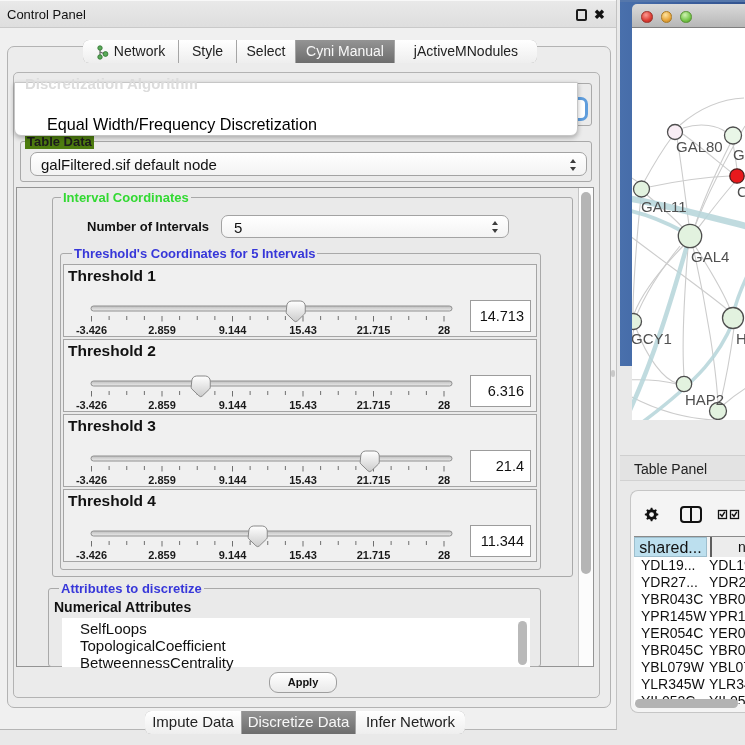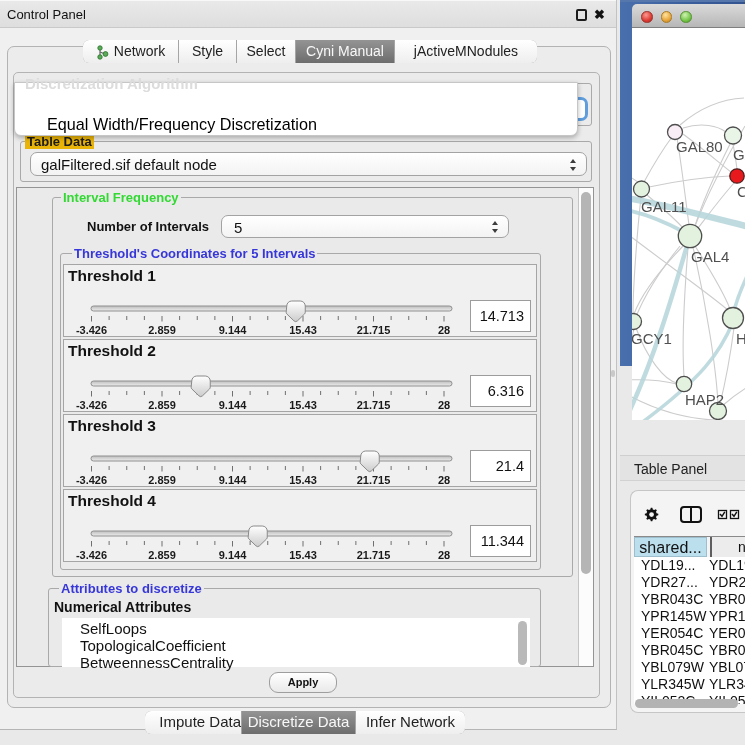--- a/index.html
+++ b/index.html
@@ -20,21 +20,21 @@
   
   .tabbar { position:absolute; display:flex; height:23px; border-radius:6px; box-shadow:0 0 0 1px #9f9f9f inset; overflow:hidden;margin-top:8px; }
   .tabbar .seg { height:100%; background:linear-gradient(#ffffff,#eeeeee); color:#222222; font-size:14px; text-align:center; line-height:22px; border-right:1px solid #a5a5a5; white-space:nowrap; }
   .tabbar .seg:last-child { border-right:none; }
   .tabbar .seg.sel { background:linear-gradient(#949494,#6d6d6d); color:#f8f8f8; }
   #toptabs { left:83px; top:32px; }
   #bottabs { left:145px; top:703px; } #bottabs .seg { font-size:15px; }
 
   
   .group { position:absolute; border:1px solid #a9a9a9; border-radius:3px; }
-  .gtitle { position:absolute; top:-8px; font-size:13px; font-weight:bold; background:#eab308; padding:0 2px; white-space:nowrap; }
+  .gtitle { position:absolute; top:-8px; font-size:13px; font-weight:bold; background:#4d7c0f; padding:0 2px; white-space:nowrap; }
 
   
   .combo { position:absolute; background:linear-gradient(#ffffff,#f3f3f3); border:1px solid #a3a3a3; border-radius:7px; font-size:15px; color:#111; }
   .combo .txt { position:absolute; left:10px; top:50%; transform:translateY(-50%); }
   .arr { position:absolute; width:7px; height:12px; }
   .arr:before, .arr:after { content:""; position:absolute; left:0; border-left:3.5px solid transparent; border-right:3.5px solid transparent; }
   .arr:before { top:0; border-bottom:4.5px solid #3c3c3c; }
   .arr:after { bottom:0; border-top:4.5px solid #3c3c3c; }
 
   
@@ -118,21 +118,21 @@
             <stop offset="1" stop-color="#cccccc"></stop>
       </linearGradient>
     </defs>
       </svg>
     <div id="vsb">
         <div class="thumb"></div>
       </div>
   </div>
 
   <div class="group" style="left:52px;top:197px;width:521px;height:380px;">
-    <div class="gtitle" style="left:8px;color:#32d932;background:#eaeaea;">Interval Frequency</div>
+    <div class="gtitle" style="left:8px;color:#32d932;background:#eaeaea;">Interval Coordinates</div>
   </div>
   <div class="abs" style="left:87px;top:219px;font-size:13px;font-weight:bold;color:#111;">Number of Intervals</div>
   <div class="combo" style="left:221px;top:215px;width:288px;height:23px;">
     <div class="txt" style="left:12px;">5</div>
     <div class="arr" style="right:9px;top:5px;"></div>
   </div>
 
   <div class="group" style="left:60px;top:253px;width:481px;height:317px;">
     <div class="gtitle" style="left:11px;color:#3737d9;background:#eaeaea;">Threshold's Coordinates for 5 Intervals</div>
   </div>
@@ -317,21 +317,21 @@
           <circle cx="4" cy="14" r="2.2" fill="#5aab5a" stroke="#337733" stroke-width="0.9"></circle>
           <circle cx="9.5" cy="11" r="2.4" fill="#5aab5a" stroke="#337733" stroke-width="0.9"></circle>
         </svg>Network</div>
     <div class="seg" style="width:58px;">Style</div>
     <div class="seg" style="width:59px;">Select</div>
     <div class="seg sel" style="width:99px;">Cyni Manual</div>
     <div class="seg" style="width:142px;">jActiveMNodules</div>
   </div>
 
   <div class="tabbar" id="bottabs">
-    <div class="seg" style="width:97px;text-align:right;">Impute Data</div>
+    <div class="seg" style="width:97px;">Impute Data</div>
     <div class="seg sel" style="width:114px;">Discretize Data</div>
     <div class="seg" style="width:109px;">Infer Network</div>
   </div>
 
   <div id="ghost">Discretization Algorithm</div>
   <div id="overlay">
     <div class="it2">Equal Width/Frequency Discretization</div>
   </div>
 </div>
 

